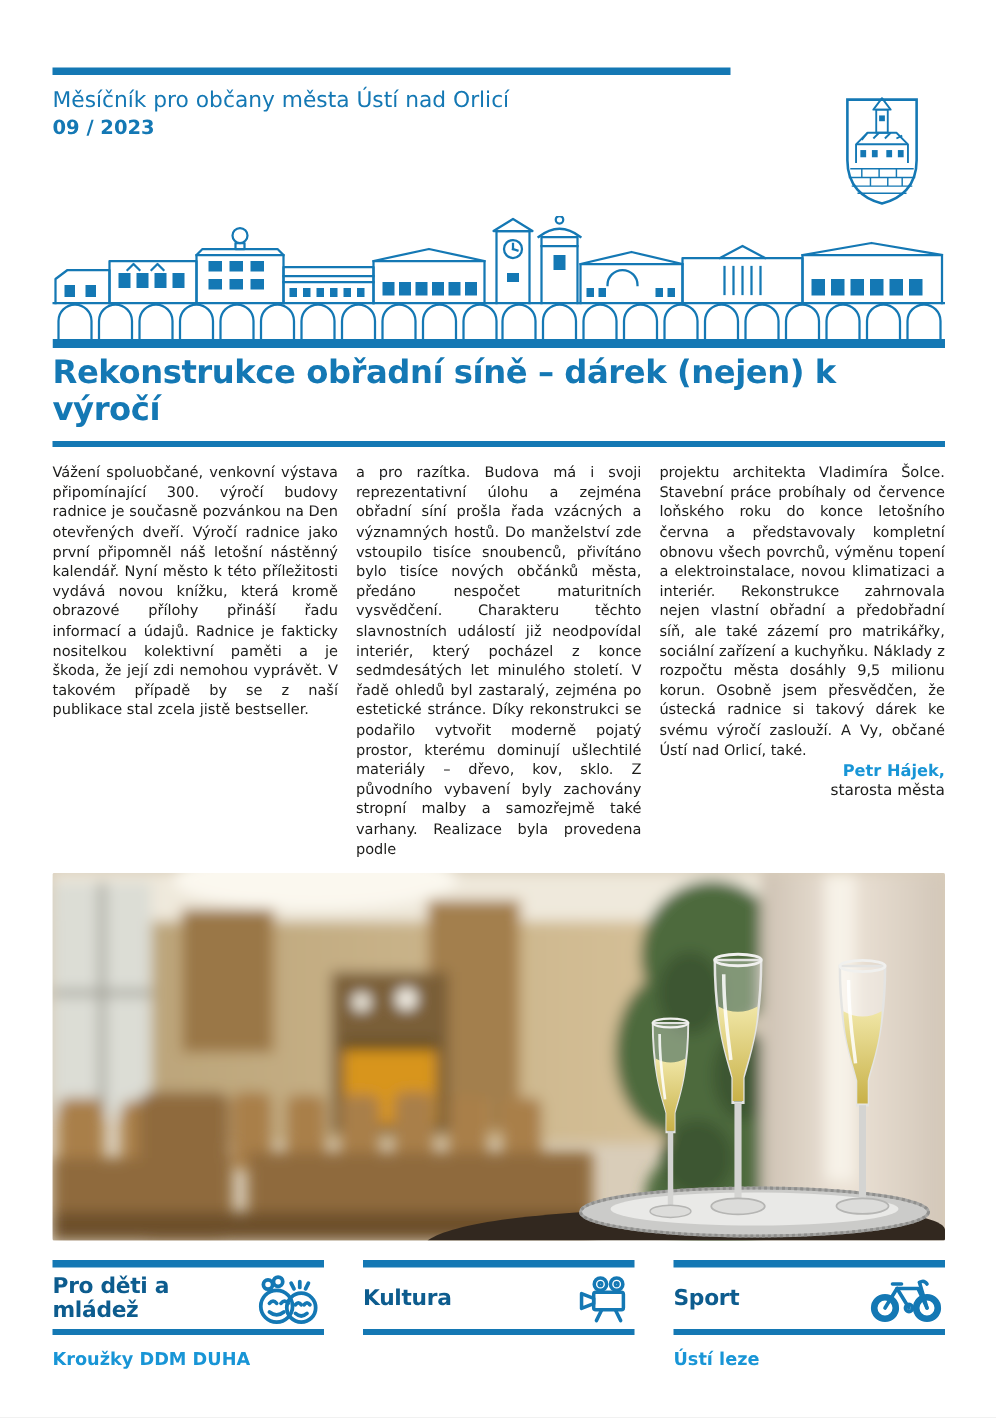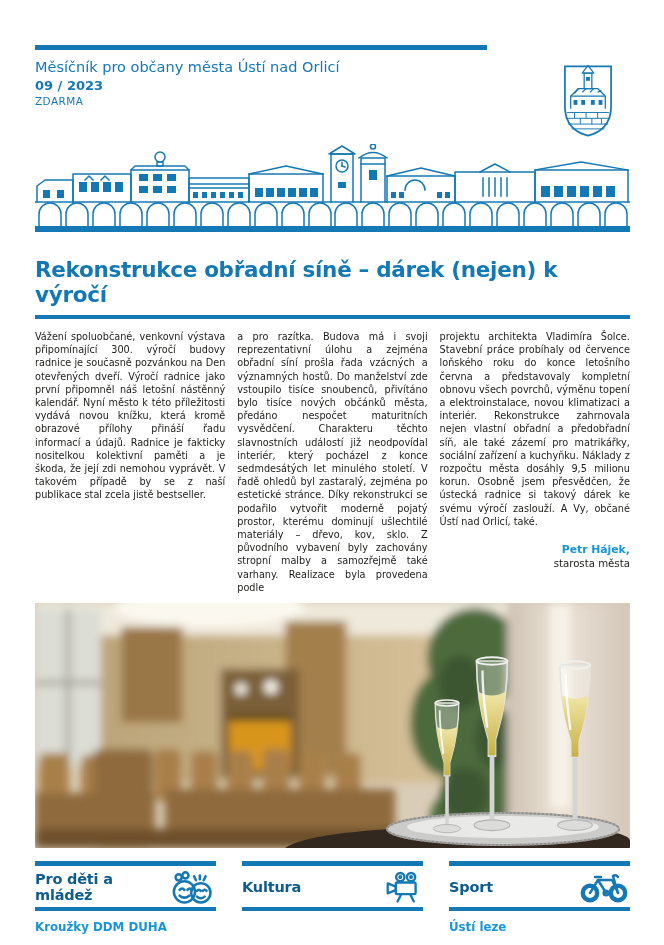--- a/index.html
+++ b/index.html
@@ -18,26 +18,26 @@
   .content{padding:0 34px 0 35px;}
   .top-rule{margin-top:45px;height:5px;width:452px;background:var(--brand);}
   .masthead{display:flex;justify-content:space-between;align-items:flex-start;margin-top:5px;}
   .masthead-left{min-width:0;}
   .mast-title{font-size:46px;font-weight:bold;color:var(--brand);line-height:1.04;letter-spacing:-1.5px;}
   .mast-sub{font-size:14.5px;color:var(--brand);margin-top:4px;}
   .mast-issue{font-size:13px;font-weight:bold;color:var(--brand);margin-top:3px;}
   .mast-free{font-size:10.5px;color:var(--brand);margin-top:2px;letter-spacing:.4px;}
   .crest{margin-top:9px;margin-right:17px;flex:0 0 auto;}
   .skyline{display:block;margin-top:6px;}
-  .headline{margin-top:25px;font-size:21.5px;font-weight:bold;color:var(--brand);letter-spacing:-.3px;}
+  .headline{margin-top:4px;font-size:21.5px;font-weight:bold;color:var(--brand);letter-spacing:-.3px;}
   .headline-rule{height:4px;background:var(--brand);margin-top:8px;}
   .body-cols{display:flex;gap:12px;margin-top:11px;}
   .col{width:190.3px;font-size:9.7px;line-height:13.2px;text-align:justify;color:var(--ink);}
   .col p + p{margin-top:13px;}
-  .signature{text-align:right;margin-top:15px;}
+  .signature{text-align:right;}
   .sig-name{font-weight:bold;color:var(--link);font-size:10.8px;}
   .sig-role{font-size:10.2px;color:var(--ink);margin-top:1px;}
   .photo{display:block;margin-top:9px;border-radius:1px;}
   .teasers{display:flex;gap:26px;margin-top:13px;}
   .teaser{width:190.3px;display:flex;flex-direction:column;}
   .teaser-toprule{height:5px;background:var(--brand);}
   .teaser-head{display:flex;justify-content:space-between;align-items:center;height:41px;padding-right:2px;}
   .teaser-title{font-size:14.5px;font-weight:bold;color:var(--dark);letter-spacing:-.2px;}
   .teaser-rule{height:4px;background:var(--brand);}
   .teaser-sub{font-size:11.8px;font-weight:bold;color:var(--link);margin-top:9px;}
@@ -48,21 +48,20 @@
 
 <div class="page">
   <div class="content">
 
     <div class="top-rule"></div>
 
     <div class="masthead">
       <div class="masthead-left">
         <div class="mast-sub">Měsíčník pro občany města Ústí nad Orlicí</div>
         <div class="mast-issue">09 / 2023</div>
-        <div class="mast-free">ZDARMA</div>
       </div>
       <svg class="crest" width="50" height="74" viewBox="0 0 52 76">
         <path d="M2,2 H50 V44 C50,62 39,71 26,74 C13,71 2,62 2,44 Z" fill="#ffffff" stroke="#1478b4" stroke-width="1.8"></path>
         <g stroke="#1478b4" stroke-width="1" fill="none">
           <line x1="4" y1="50" x2="48" y2="50"></line>
             <line x1="3" y1="56" x2="49" y2="56"></line>
           <line x1="5" y1="62" x2="47" y2="62"></line>
             <line x1="9" y1="67" x2="43" y2="67"></line>
           <line x1="12" y1="50" x2="12" y2="56"></line>
             <line x1="24" y1="50" x2="24" y2="56"></line>

